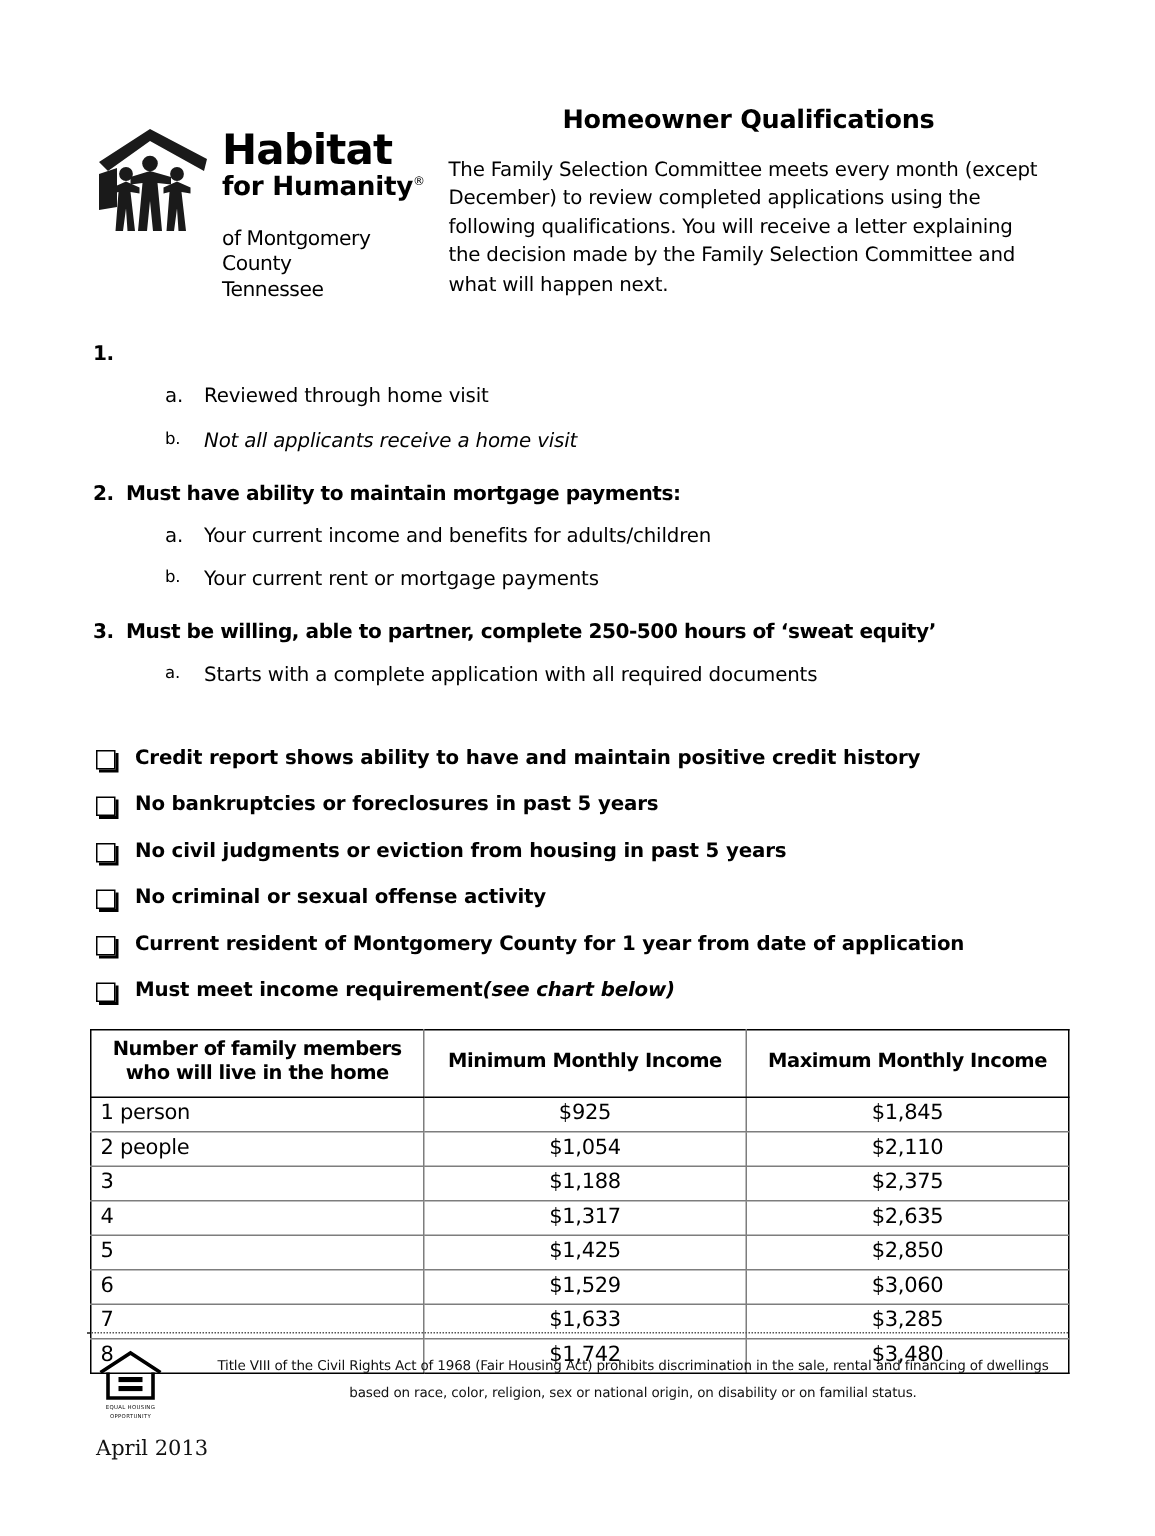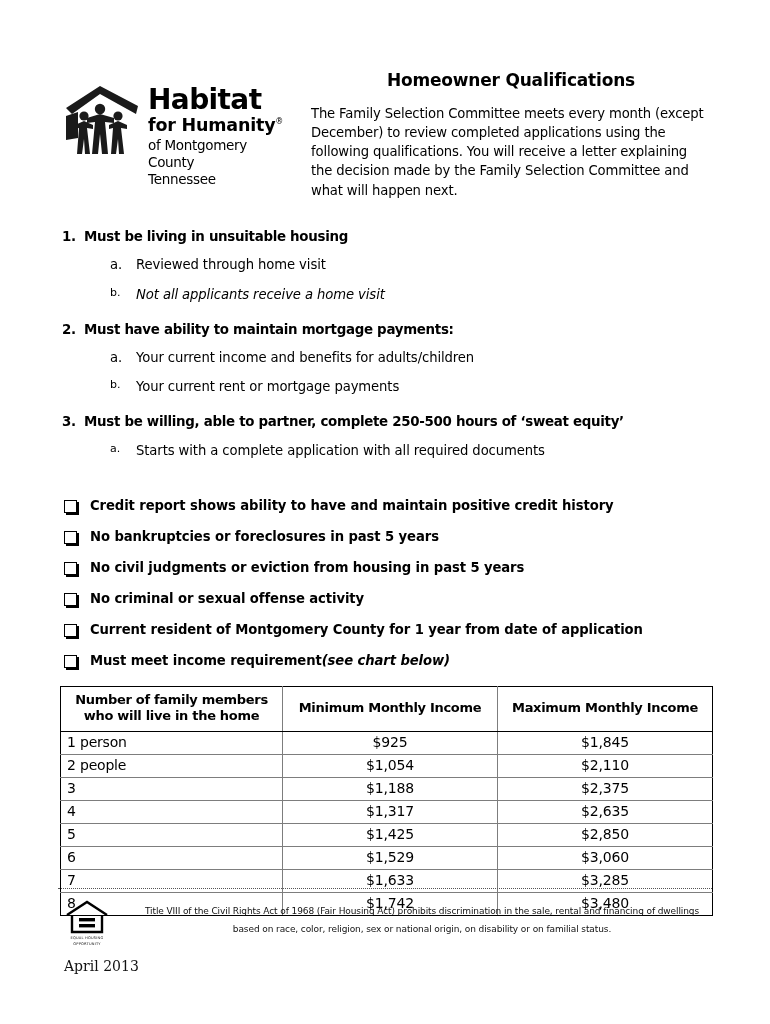--- a/index.html
+++ b/index.html
@@ -65,34 +65,34 @@
   }
   .logo-humanity sup {
     font-size: 8px;
     vertical-align: super;
     font-weight: normal;
   }
   .logo-county {
     font-family: "DejaVu Sans", sans-serif;
     font-size: 13.5px;
     line-height: 1.25;
-    margin-top: 2px;
+    margin-top: 16px;
     letter-spacing: -0.3px;
   }
   .logo-state {
     font-family: "DejaVu Sans", sans-serif;
     font-size: 13.5px;
     line-height: 1.25;
     margin-top: 0;
     letter-spacing: -0.3px;
   }
 
   .header-text {
     width: 400px;
-    margin-left: 24px;
+    margin-left: 12px;
   }
   .doc-title {
     font-family: "DejaVu Sans", sans-serif;
     font-weight: bold;
     font-size: 17px;
     text-align: center;
     margin: 0 0 14px 0;
     letter-spacing: -0.2px;
   }
   .intro-para {
@@ -316,21 +316,20 @@
       <h1 class="doc-title">Homeowner Qualifications</h1>
       <p class="intro-para">The Family Selection Committee meets every month (except December) to review completed applications using the following qualifications. You will receive a letter explaining the decision made by the Family Selection Committee and what will happen next.</p>
     </div>
   </div>
 
   <div class="numbered-list">
 
     <div class="num-item">
       <div class="num-head">
         <span class="marker">1.</span>
-        <span>Must be living in unsuitable housing</span>
       </div>
       <div class="sub-list">
         <div class="sub-item">
           <span class="marker">a.</span>
           <span>Reviewed through home visit</span>
         </div>
         <div class="sub-item italic">
           <span class="marker">b.</span>
           <span>Not all applicants receive a home visit</span>
         </div>

